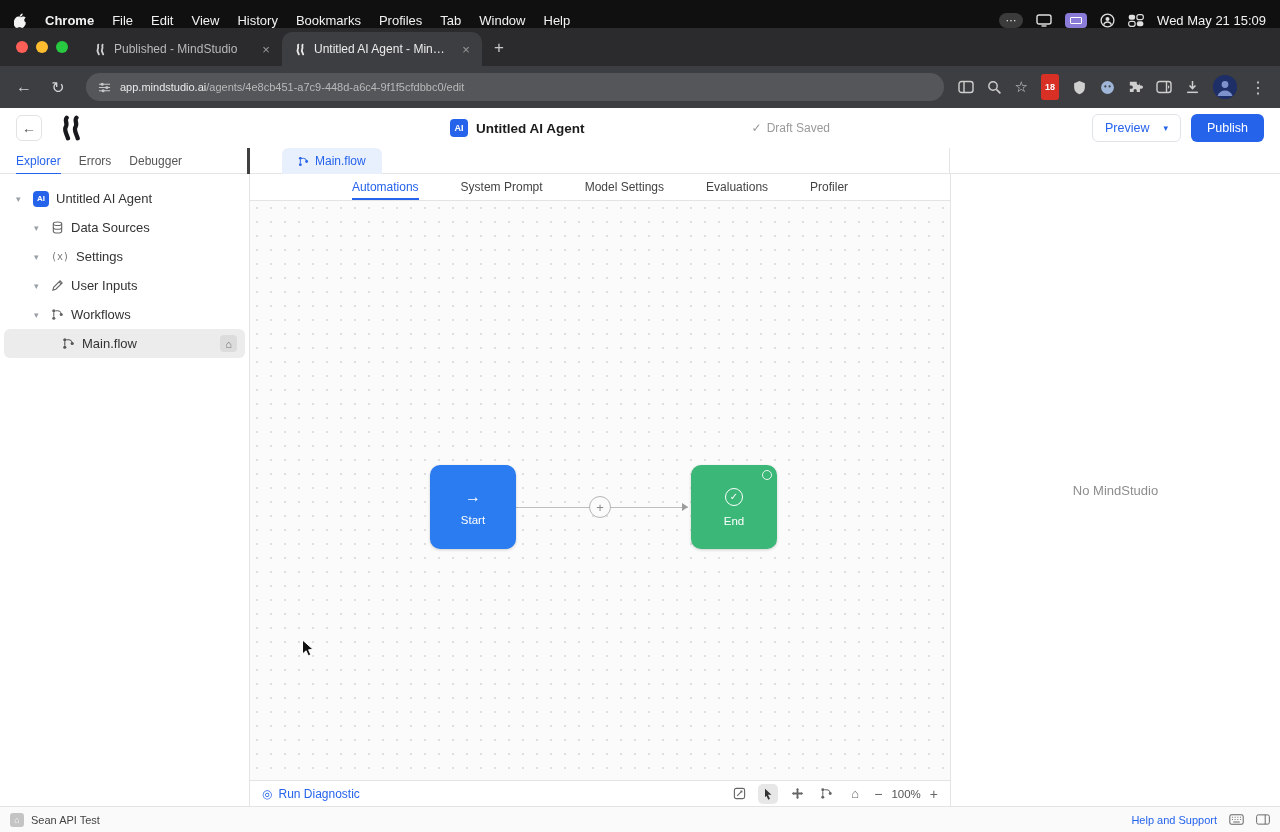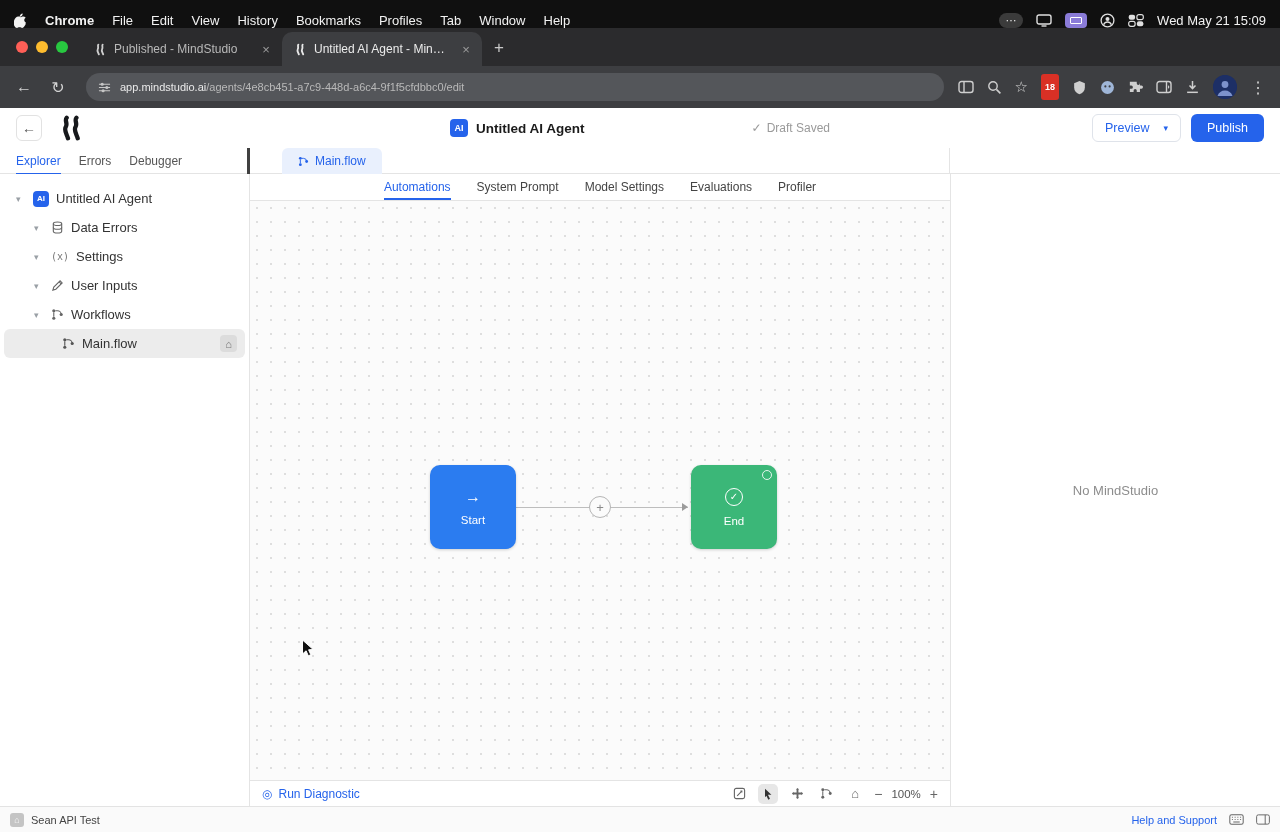--- a/index.html
+++ b/index.html
@@ -92,21 +92,21 @@
     font-size:8px; font-weight:700; display:flex; align-items:center; justify-content:center; }
   .fn-icon { font-family:"DejaVu Sans Mono", monospace; font-size:10px; color:#777; }
   .trow.selected { background:#ececec; border-radius:6px; margin:0 4px; padding-left:58px; height:29px; }
   .trow.selected .row-label { flex:1; }
   .home-badge { width:17px; height:17px; border-radius:4px; background:#dcdcdc; color:#777;
     font-size:11px; display:flex; align-items:center; justify-content:center; margin-right:8px; }
 
   
   .canvas-col { display:flex; flex-direction:column; background:#fff; }
   .editor-tabs { height:27px; border-bottom:1px solid #e4e4e4; display:flex; align-items:center;
-    justify-content:center; gap:26px; font-size:12px; color:#444; }
+    justify-content:center; gap:42px; font-size:12px; color:#444; }
   .e-tab { height:100%; display:flex; align-items:center; border-bottom:2px solid transparent; padding-top:1px; }
   .e-tab.active { color:#2563eb; border-bottom-color:#2563eb; }
   .canvas { flex:1; position:relative; background:#fbfbfb;
     background-image:radial-gradient(#dedede 1px, transparent 1.2px); background-size:14px 14px; overflow:hidden; }
   .node { position:absolute; width:86px; height:84px; border-radius:10px; color:#fff;
     display:flex; flex-direction:column; align-items:center; justify-content:center; gap:9px;
     font-size:11.5px; box-shadow:0 1px 3px rgba(0,0,0,.18); }
   .node-start { left:180px; top:264px; background:#2b7cf0; }
   .node-end { left:441px; top:264px; background:#3bb778; }
   .node-icon-arrow { font-size:16px; line-height:1; }
@@ -360,21 +360,21 @@
     </div>
     <div class="trow child">
       <span class="chev">▾</span>
       <span>
         <svg width="13" height="13" viewBox="0 0 14 14">
             <ellipse cx="7" cy="3" rx="4.5" ry="1.9" fill="none" stroke="#666" stroke-width="1.2"></ellipse>
             <path d="M2.5 3v8c0 1 2 1.9 4.5 1.9s4.5-.9 4.5-1.9V3" fill="none" stroke="#666" stroke-width="1.2"></path>
             <path d="M2.5 7c0 1 2 1.9 4.5 1.9s4.5-.9 4.5-1.9" fill="none" stroke="#666" stroke-width="1.2"></path>
           </svg>
       </span>
-      <span class="row-label">Data Errors</span>
+      <span class="row-label">Data Sources</span>
     </div>
     <div class="trow child">
       <span class="chev">▾</span>
       <span class="fn-icon">(x)</span>
       <span class="row-label">Settings</span>
     </div>
     <div class="trow child">
       <span class="chev">▾</span>
       <span>
         <svg width="13" height="13" viewBox="0 0 14 14">

